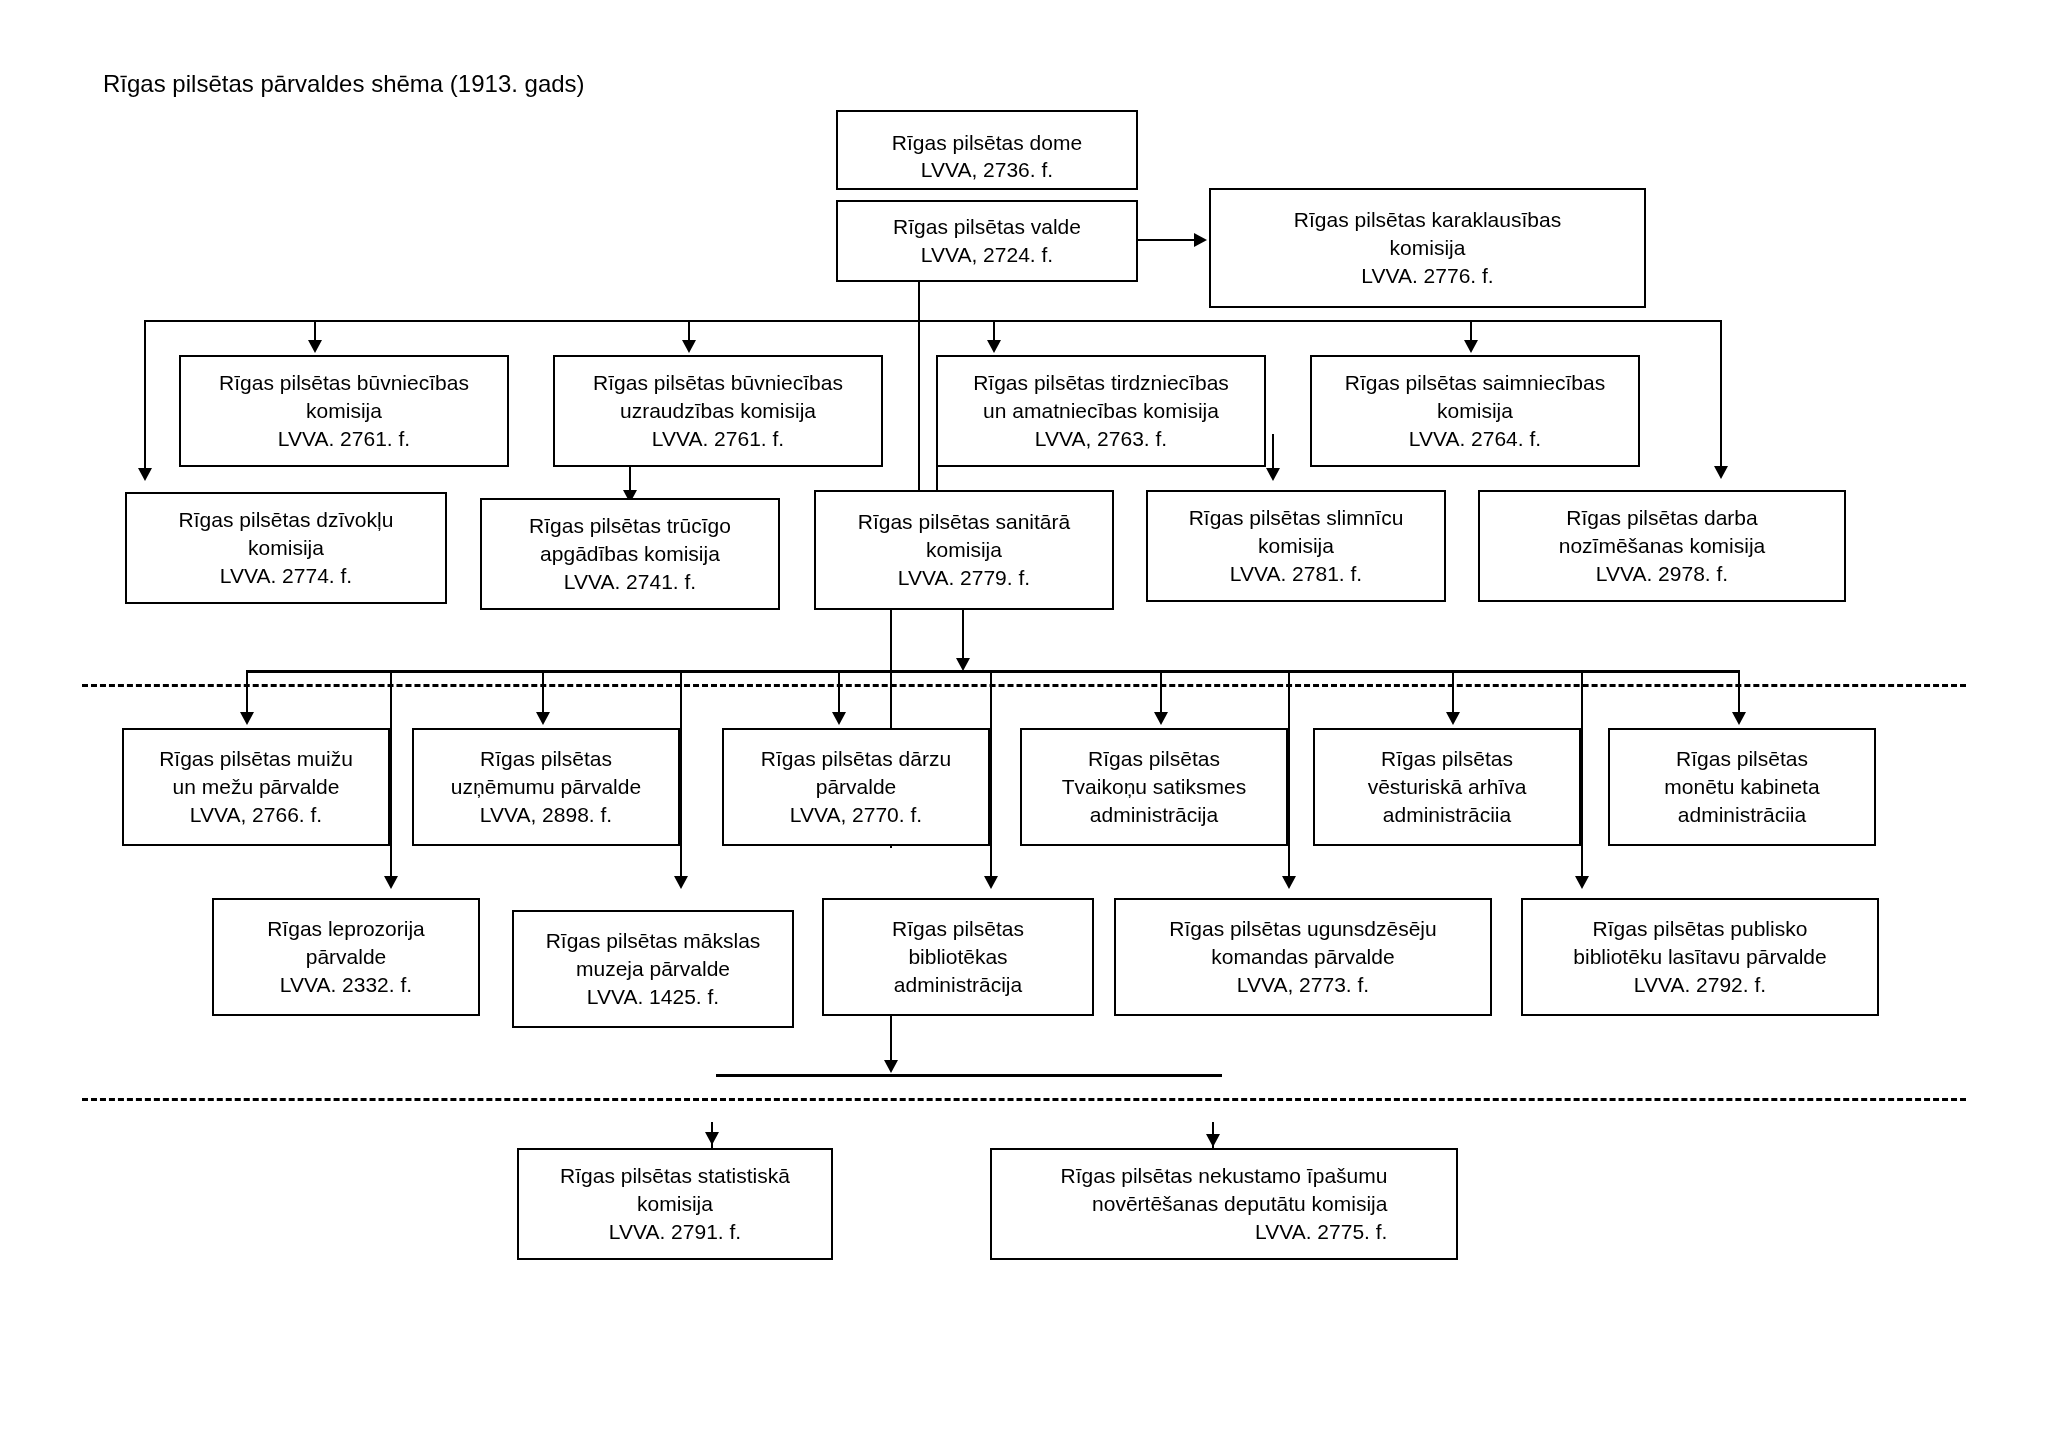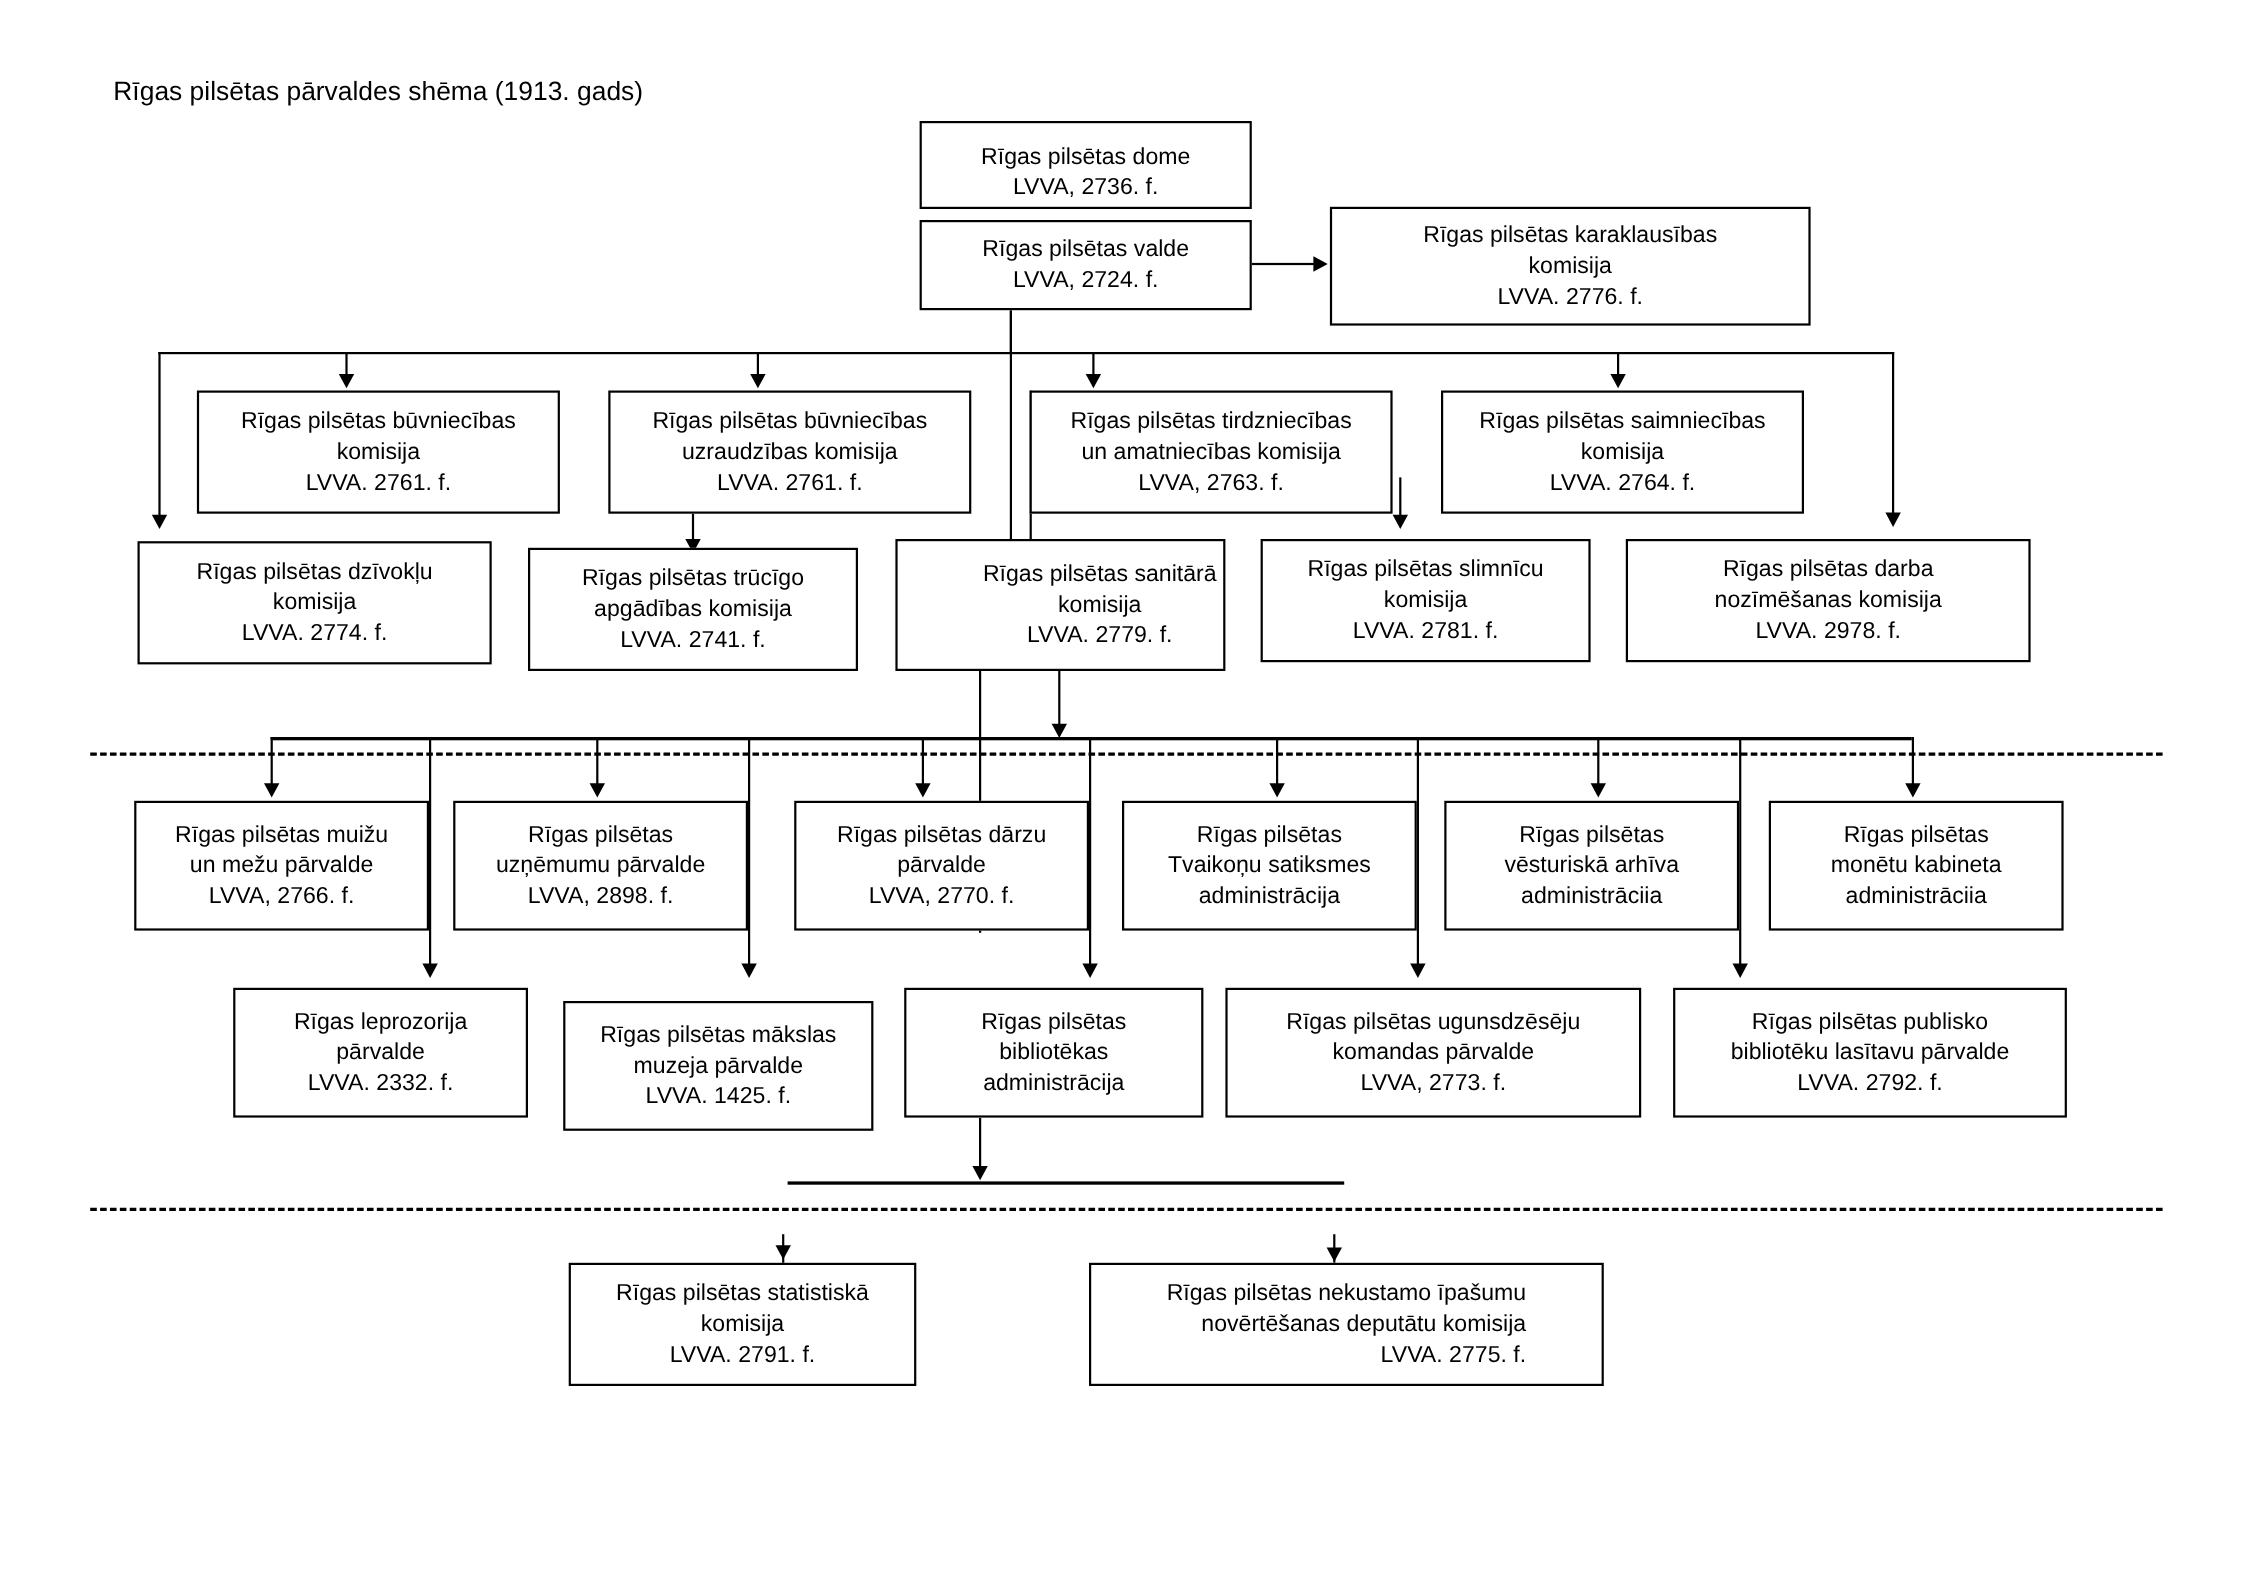--- a/index.html
+++ b/index.html
@@ -88,21 +88,21 @@
   <div class="node" style="left:836px; top:110px; width:302px; height:80px;align-items:flex-end;">
     <span class="lbl">Rīgas pilsētas dome
 LVVA, 2736. f.</span>
   </div>
 
   <div class="node" style="left:836px; top:200px; width:302px; height:82px;">
     <span class="lbl">Rīgas pilsētas valde
 LVVA, 2724. f.</span>
   </div>
 
-  <div class="node" style="left:1209px; top:188px; width:437px; height:108px;">
+  <div class="node" style="left:1209px; top:188px; width:437px; height:120px;">
     <span class="lbl">Rīgas pilsētas karaklausības
 komisija
 LVVA. 2776. f.</span>
   </div>
 
   <div class="node" style="left:179px; top:355px; width:330px; height:112px;">
     <span class="lbl">Rīgas pilsētas būvniecības
 komisija
 LVVA. 2761. f.</span>
   </div>
@@ -130,21 +130,21 @@
 komisija
 LVVA. 2774. f.</span>
   </div>
 
   <div class="node" style="left:480px; top:498px; width:300px; height:112px;">
     <span class="lbl">Rīgas pilsētas trūcīgo
 apgādības komisija
 LVVA. 2741. f.</span>
   </div>
 
-  <div class="node" style="left:814px; top:490px; width:300px; height:120px;justify-content:flex-end;">
+  <div class="node" style="left:814px; top:490px; width:300px; height:120px;">
     <span class="lbl">Rīgas pilsētas sanitārā
 komisija
 LVVA. 2779. f.</span>
   </div>
 
   <div class="node" style="left:1146px; top:490px; width:300px; height:112px;">
     <span class="lbl">Rīgas pilsētas slimnīcu
 komisija
 LVVA. 2781. f.</span>
   </div>

